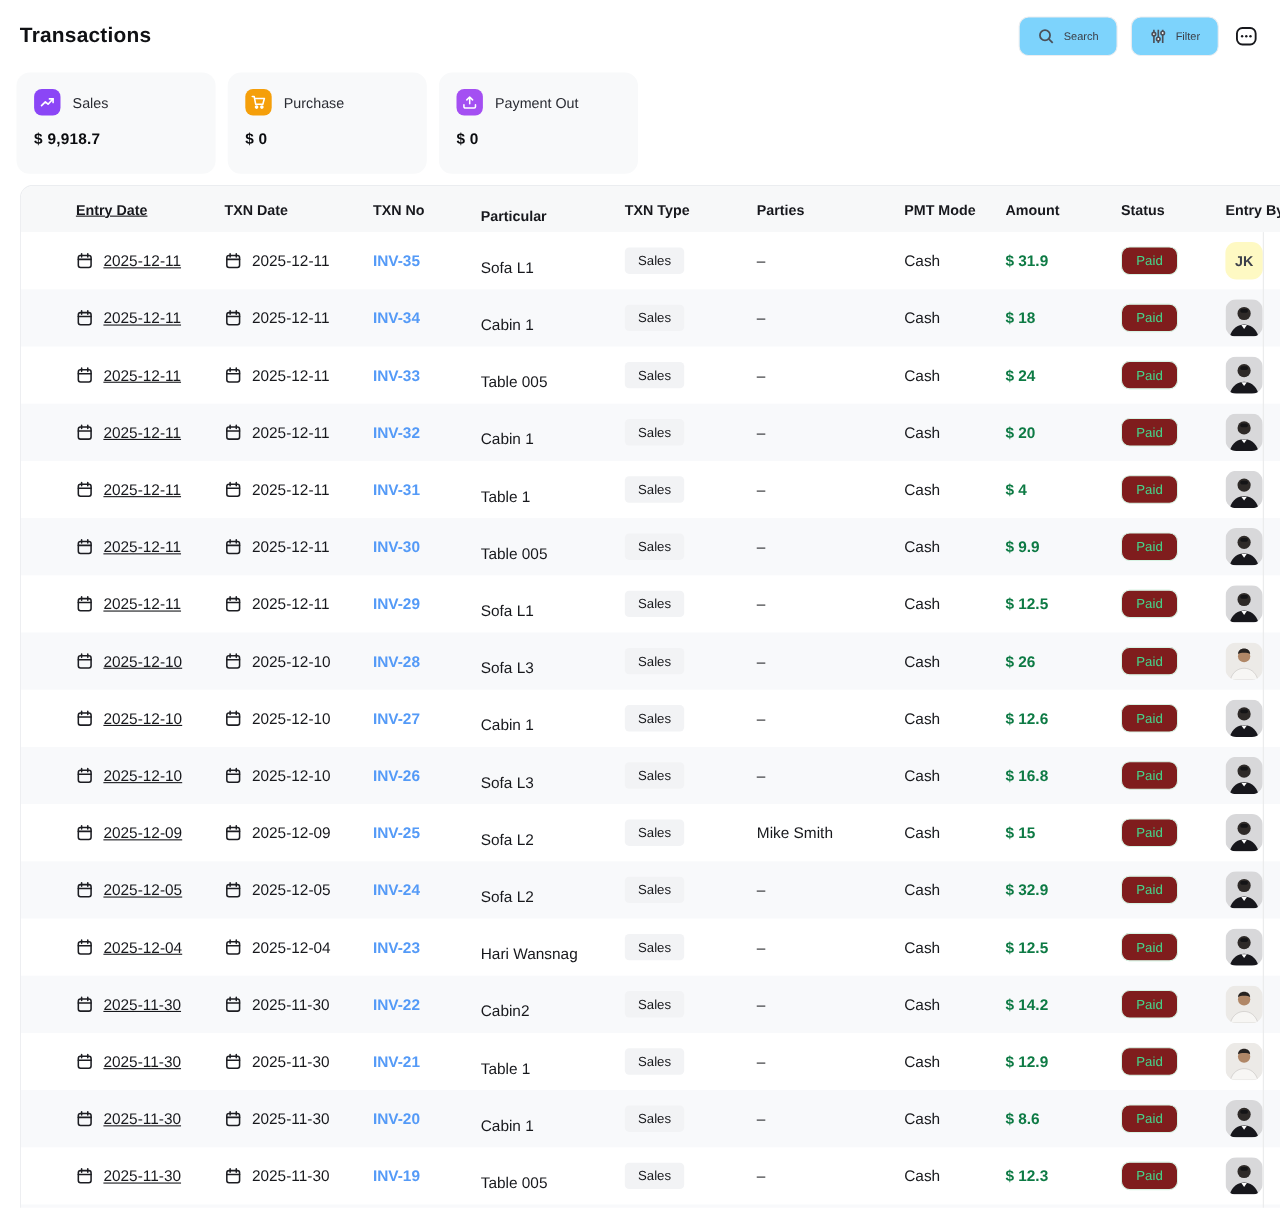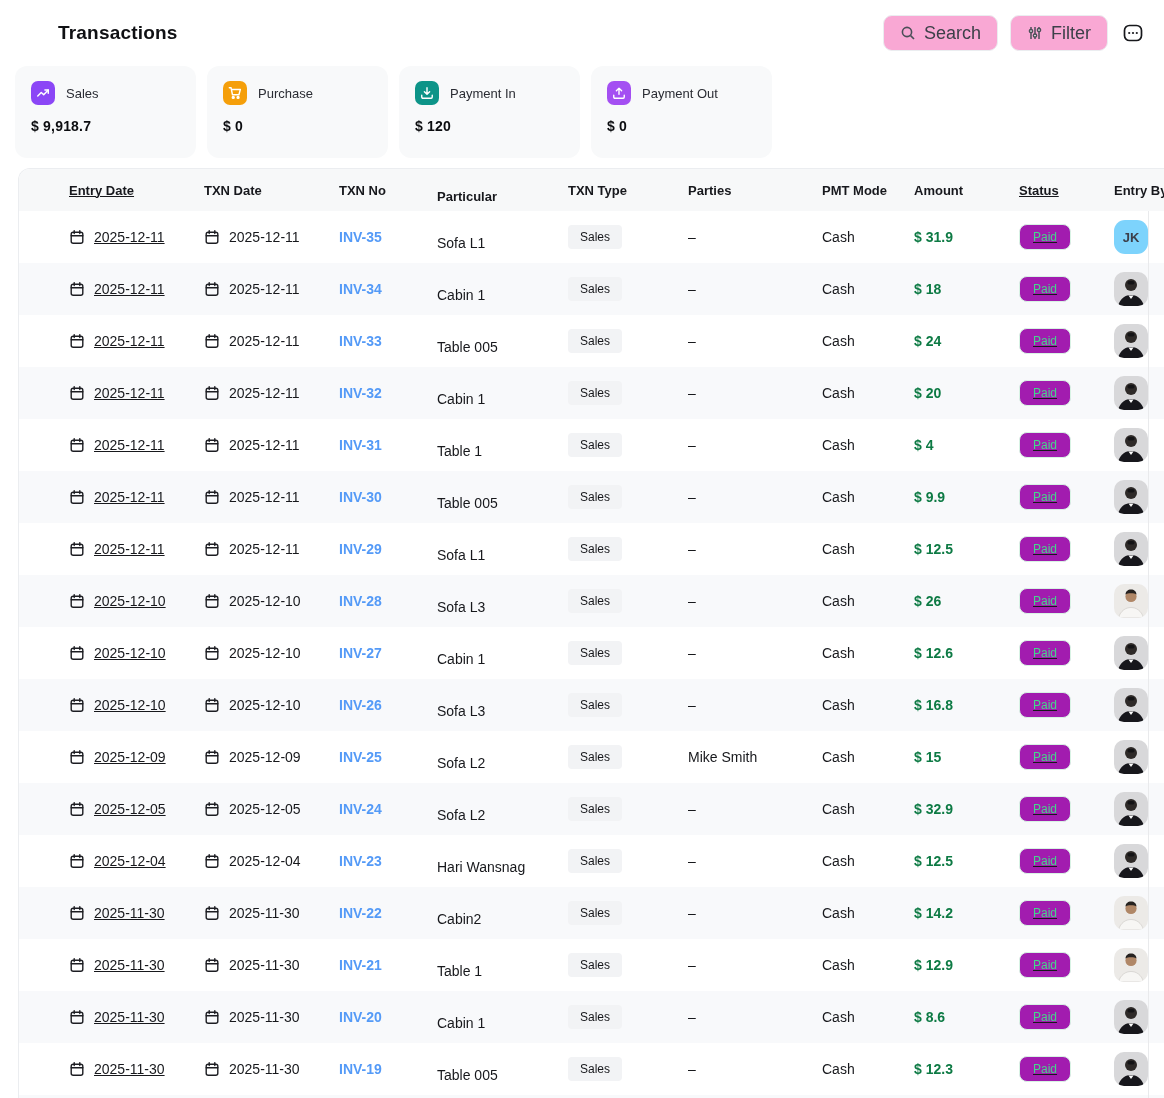--- a/index.html
+++ b/index.html
@@ -2,25 +2,25 @@
 <html style="--link: #549af7; --green: #0d7a44; --paid: #45d68b; --paid-border: #d8f3e4; --row-alt: #f8f9fb; --card-bg: #f8f9fa; --border: #ebedf0;"><head>
 <meta charset="utf-8">
 <style>
   * { margin:0; padding:0; box-sizing:border-box; }
   html,body { width:1164px; height:1098px; overflow:hidden; background:#ffffff;
               font-family:"Liberation Sans", sans-serif; color:#15161a; }
 
   
   .topbar { display:flex; align-items:center; justify-content:space-between;
             padding:14px 18px 0 18px; height:52px; }
-  .page-title { font-size:19px; font-weight:700; letter-spacing:.2px; color:#101114;margin-left:40px; }
+  .page-title { font-size:19px; font-weight:700; letter-spacing:.2px; color:#101114; }
   .topbar-actions { display:flex; align-items:center; gap:12px; }
   .btn { display:flex; align-items:center; gap:8px; height:36px; padding:16px 16px;
-         background:#f9a8d4; border:1px solid var(--border); border-radius:9px;
-         font-size:18px; color:#3c4049; cursor:pointer; font-family:inherit; }
+         background:#7dd3fc; border:1px solid var(--border); border-radius:9px;
+         font-size:10px; color:#3c4049; cursor:pointer; font-family:inherit; }
   .btn svg { flex:0 0 auto; }
   .icon-btn { background:none; border:none; cursor:pointer; padding:2px; display:flex; }
 
   
   .cards { display:flex; gap:11px; padding:14px 15px 0 15px; }
   .card { width:181px; height:92px; background:var(--card-bg); border-radius:12px;
           padding:15px 16px; }
   .card-head { display:flex; align-items:center; gap:11px; }
   .card-icon { width:24px; height:24px; border-radius:7px; display:flex;
                align-items:center; justify-content:center; color:#fff; }
@@ -33,33 +33,33 @@
                 border:1px solid var(--border); border-bottom:none;
                 border-radius:12px 12px 0 0; overflow:hidden; background:#fff; }
   .thead { display:flex; height:42px; align-items:center; background:#f7f8f9;
            padding-left:50px; }
   .th { font-size:13px; font-weight:700; color:#17181d; }
   .tr { display:flex; height:52px; align-items:center; padding-left:50px; }
   .tr.alt { background:var(--row-alt); }
   .td { font-size:14px; color:#17181c; display:flex; align-items:center; }
   .c-entrydate { width:135px;text-decoration:underline; } .c-txndate { width:135px; } .c-txnno { width:98px; }
   .c-particular { width:131px;margin-top:12px; } .c-txntype { width:120px; } .c-parties { width:108px; }
-  .c-pmtmode { width:118px;padding-left:26px; } .c-amount { width:105px; } .c-status { width:95px;text-decoration:underline; }
+  .c-pmtmode { width:118px;padding-left:26px; } .c-amount { width:105px; } .c-status { width:95px; }
   .c-entryby { width:100px; }
   .date-cell { gap:9px; }
   .cal { color:#1c1d22; display:flex; }
   .txn-link { color:var(--link); font-weight:700; font-size:14px; text-decoration:none; cursor:pointer; }
   .type-badge { background:#f2f3f5; color:#15161a; font-size:12px; padding:5px 12px;
                 border-radius:4px; }
   .amount { color:var(--green); font-weight:700; }
-  .paid-badge { background:#a21caf; border:1px solid var(--paid-border); color:var(--paid);
+  .paid-badge { background:#7f1d1d; border:1px solid var(--paid-border); color:var(--paid);
                 font-size:12px; padding:5px 13px; border-radius:8px; }
   .avatar { width:34px; height:34px; border-radius:10px; overflow:hidden; display:flex;
             align-items:center; justify-content:center; }
-  .avatar.initials { background:#7dd3fc; color:#3c3f4a; font-size:13px; font-weight:700;border-radius:11px; }
+  .avatar.initials { background:#fef9c3; color:#3c3f4a; font-size:13px; font-weight:700; }
   .pinned-divider { position:absolute; left:1129px; top:42px; bottom:0; width:1px;
                     background:#e9eaec; }
 </style>
 </head>
 <body>
 
 <div class="topbar">
   <div class="page-title">Transactions</div>
   <div class="topbar-actions">
     <button class="btn">
@@ -116,32 +116,20 @@
             <circle cx="6" cy="13" r="1.1" fill="#fff"></circle>
             <circle cx="11.5" cy="13" r="1.1" fill="#fff"></circle>
           </svg>
         </span>
         <span class="card-label">Purchase</span>
       </div>
       <div class="card-value">$ 0</div>
     </div>
     <div class="card">
       <div class="card-head">
-        <span class="card-icon" style="background: rgb(13, 148, 136);">
-          <svg width="14" height="14" viewBox="0 0 16 16" fill="none" stroke="#fff" stroke-width="1.6" stroke-linecap="round" stroke-linejoin="round">
-            <path d="M8 2v7 M5 6.5 8 9.5 11 6.5"></path>
-            <path d="M2 10.5v2.2A1.3 1.3 0 0 0 3.3 14h9.4a1.3 1.3 0 0 0 1.3-1.3v-2.2"></path>
-          </svg>
-        </span>
-        <span class="card-label">Payment In</span>
-      </div>
-      <div class="card-value">$ 120</div>
-    </div>
-    <div class="card">
-      <div class="card-head">
         <span class="card-icon" style="background: rgb(164, 79, 242);">
           <svg width="14" height="14" viewBox="0 0 16 16" fill="none" stroke="#fff" stroke-width="1.6" stroke-linecap="round" stroke-linejoin="round">
             <path d="M8 9.5V2.5 M5 5.5 8 2.5 11 5.5"></path>
             <path d="M2 10.5v2.2A1.3 1.3 0 0 0 3.3 14h9.4a1.3 1.3 0 0 0 1.3-1.3v-2.2"></path>
           </svg>
         </span>
         <span class="card-label">Payment Out</span>
       </div>
       <div class="card-value">$ 0</div>
     </div>

